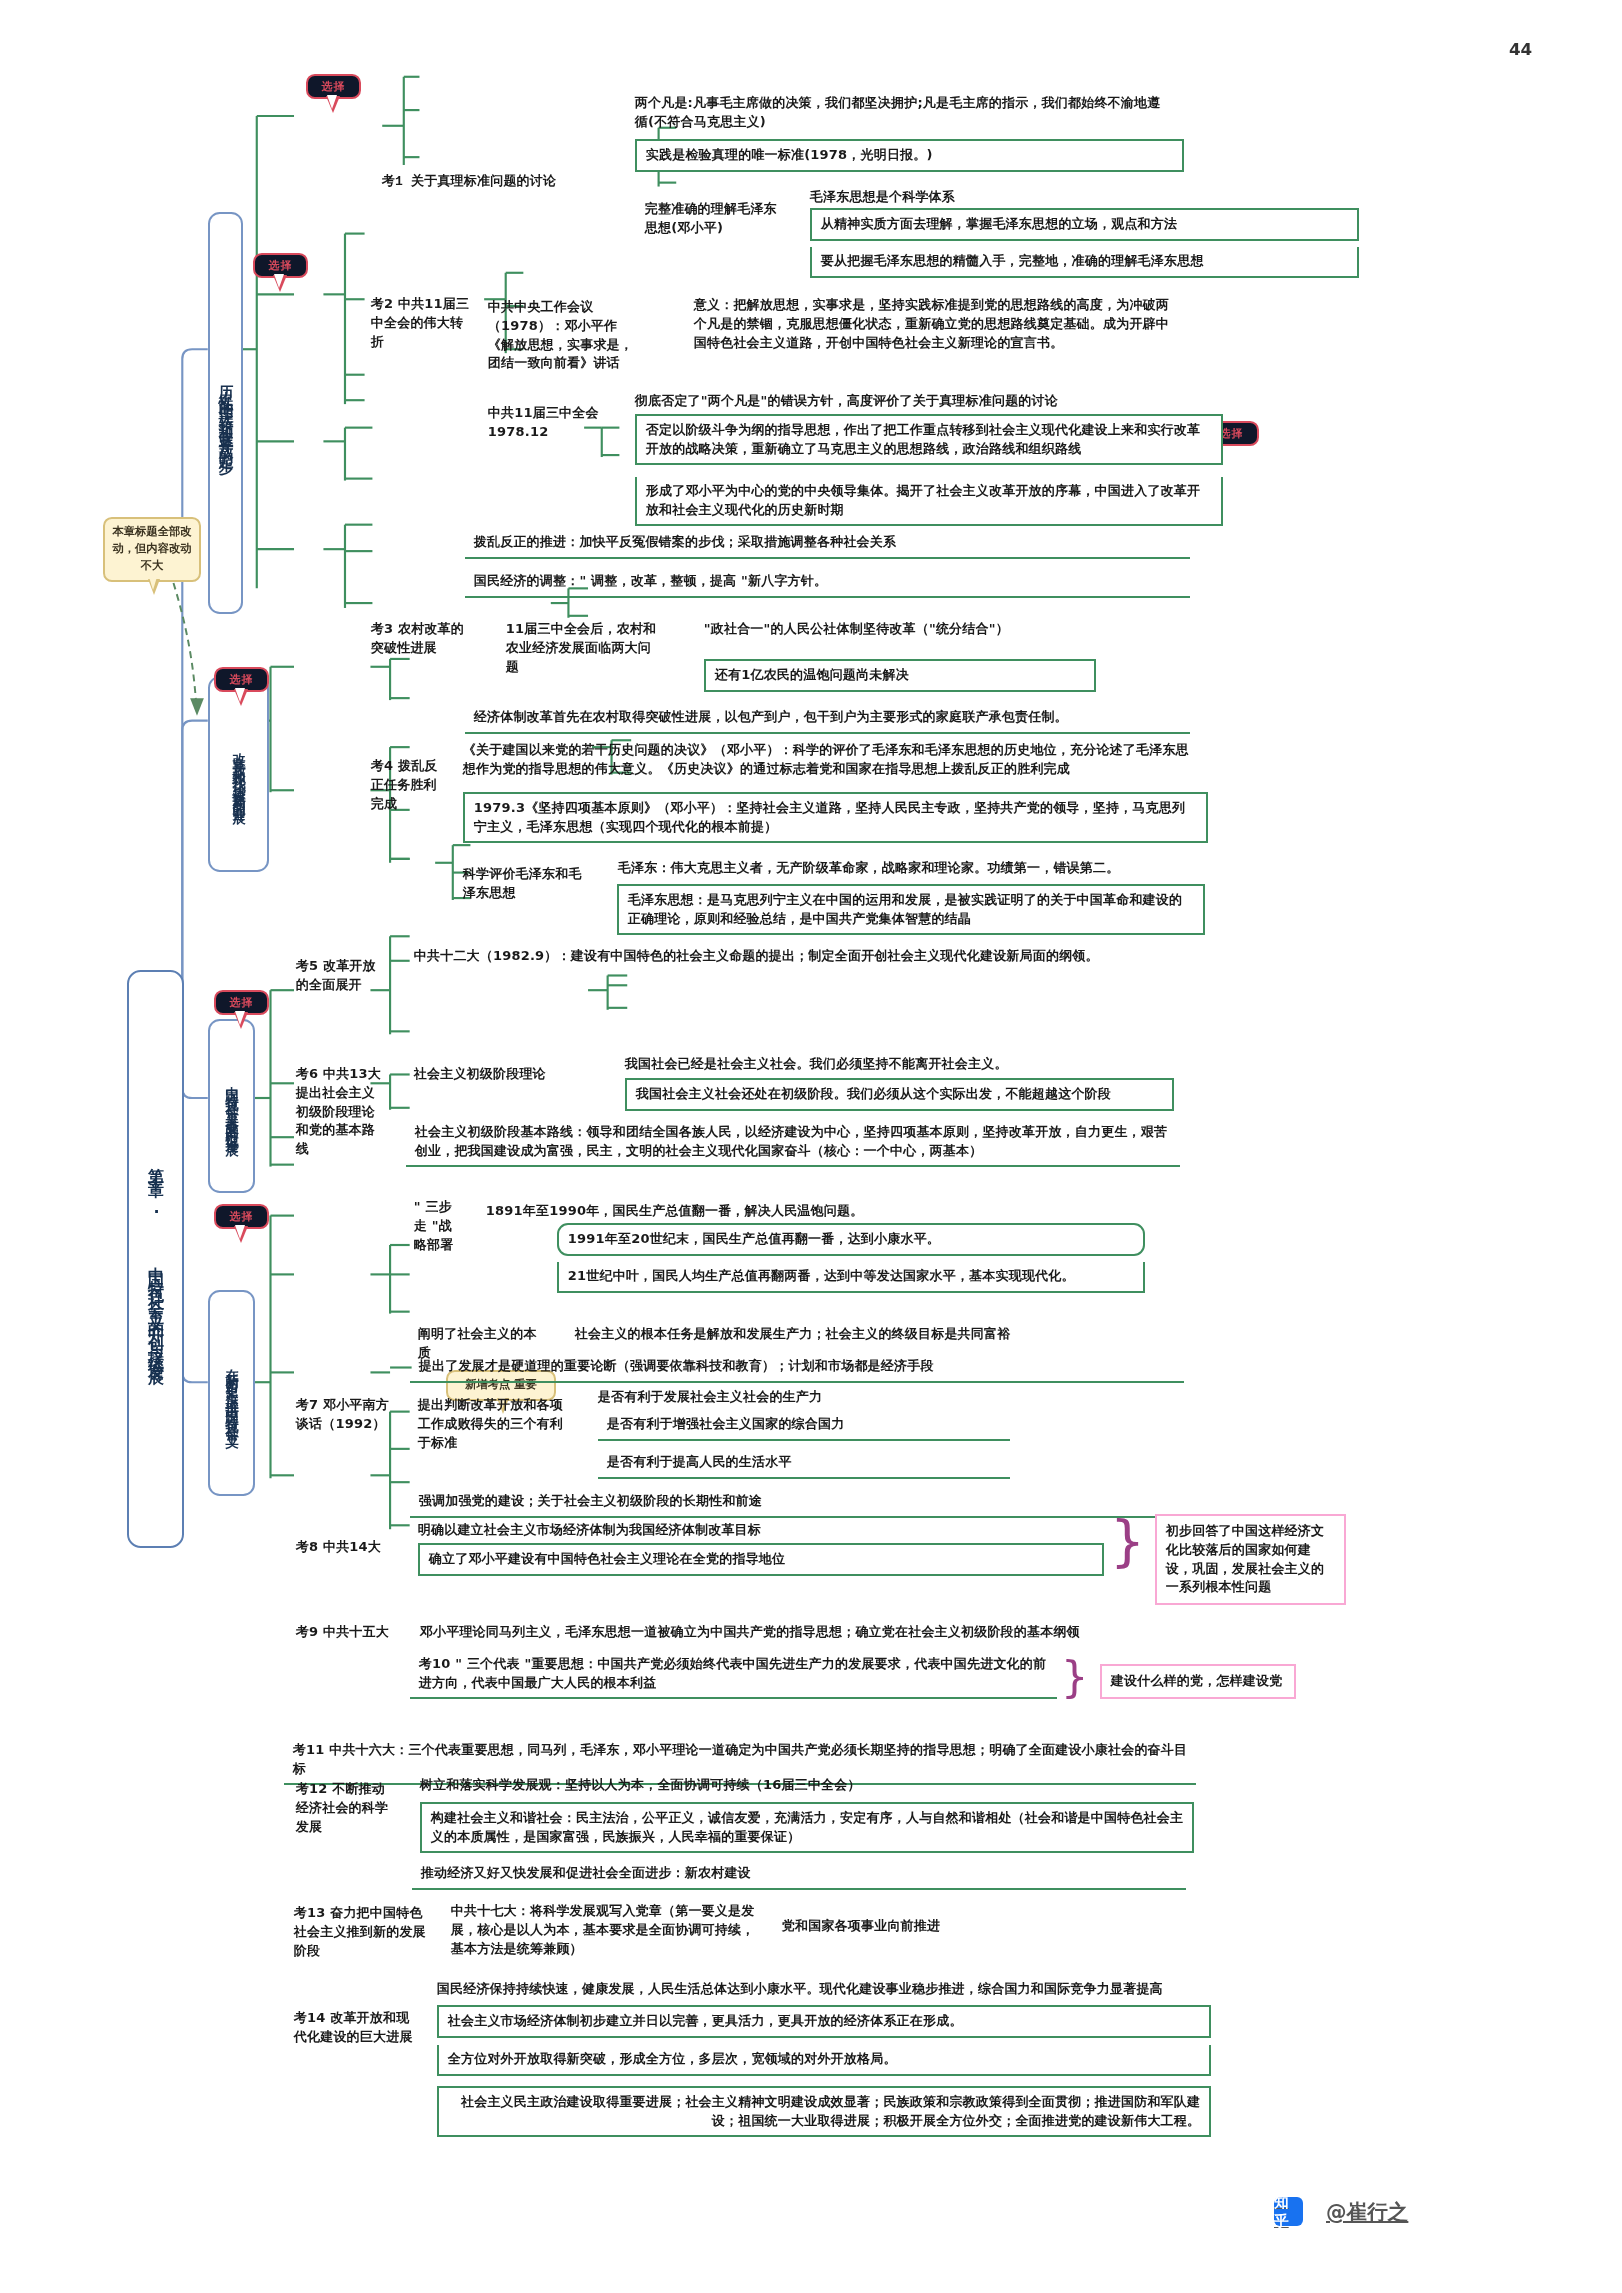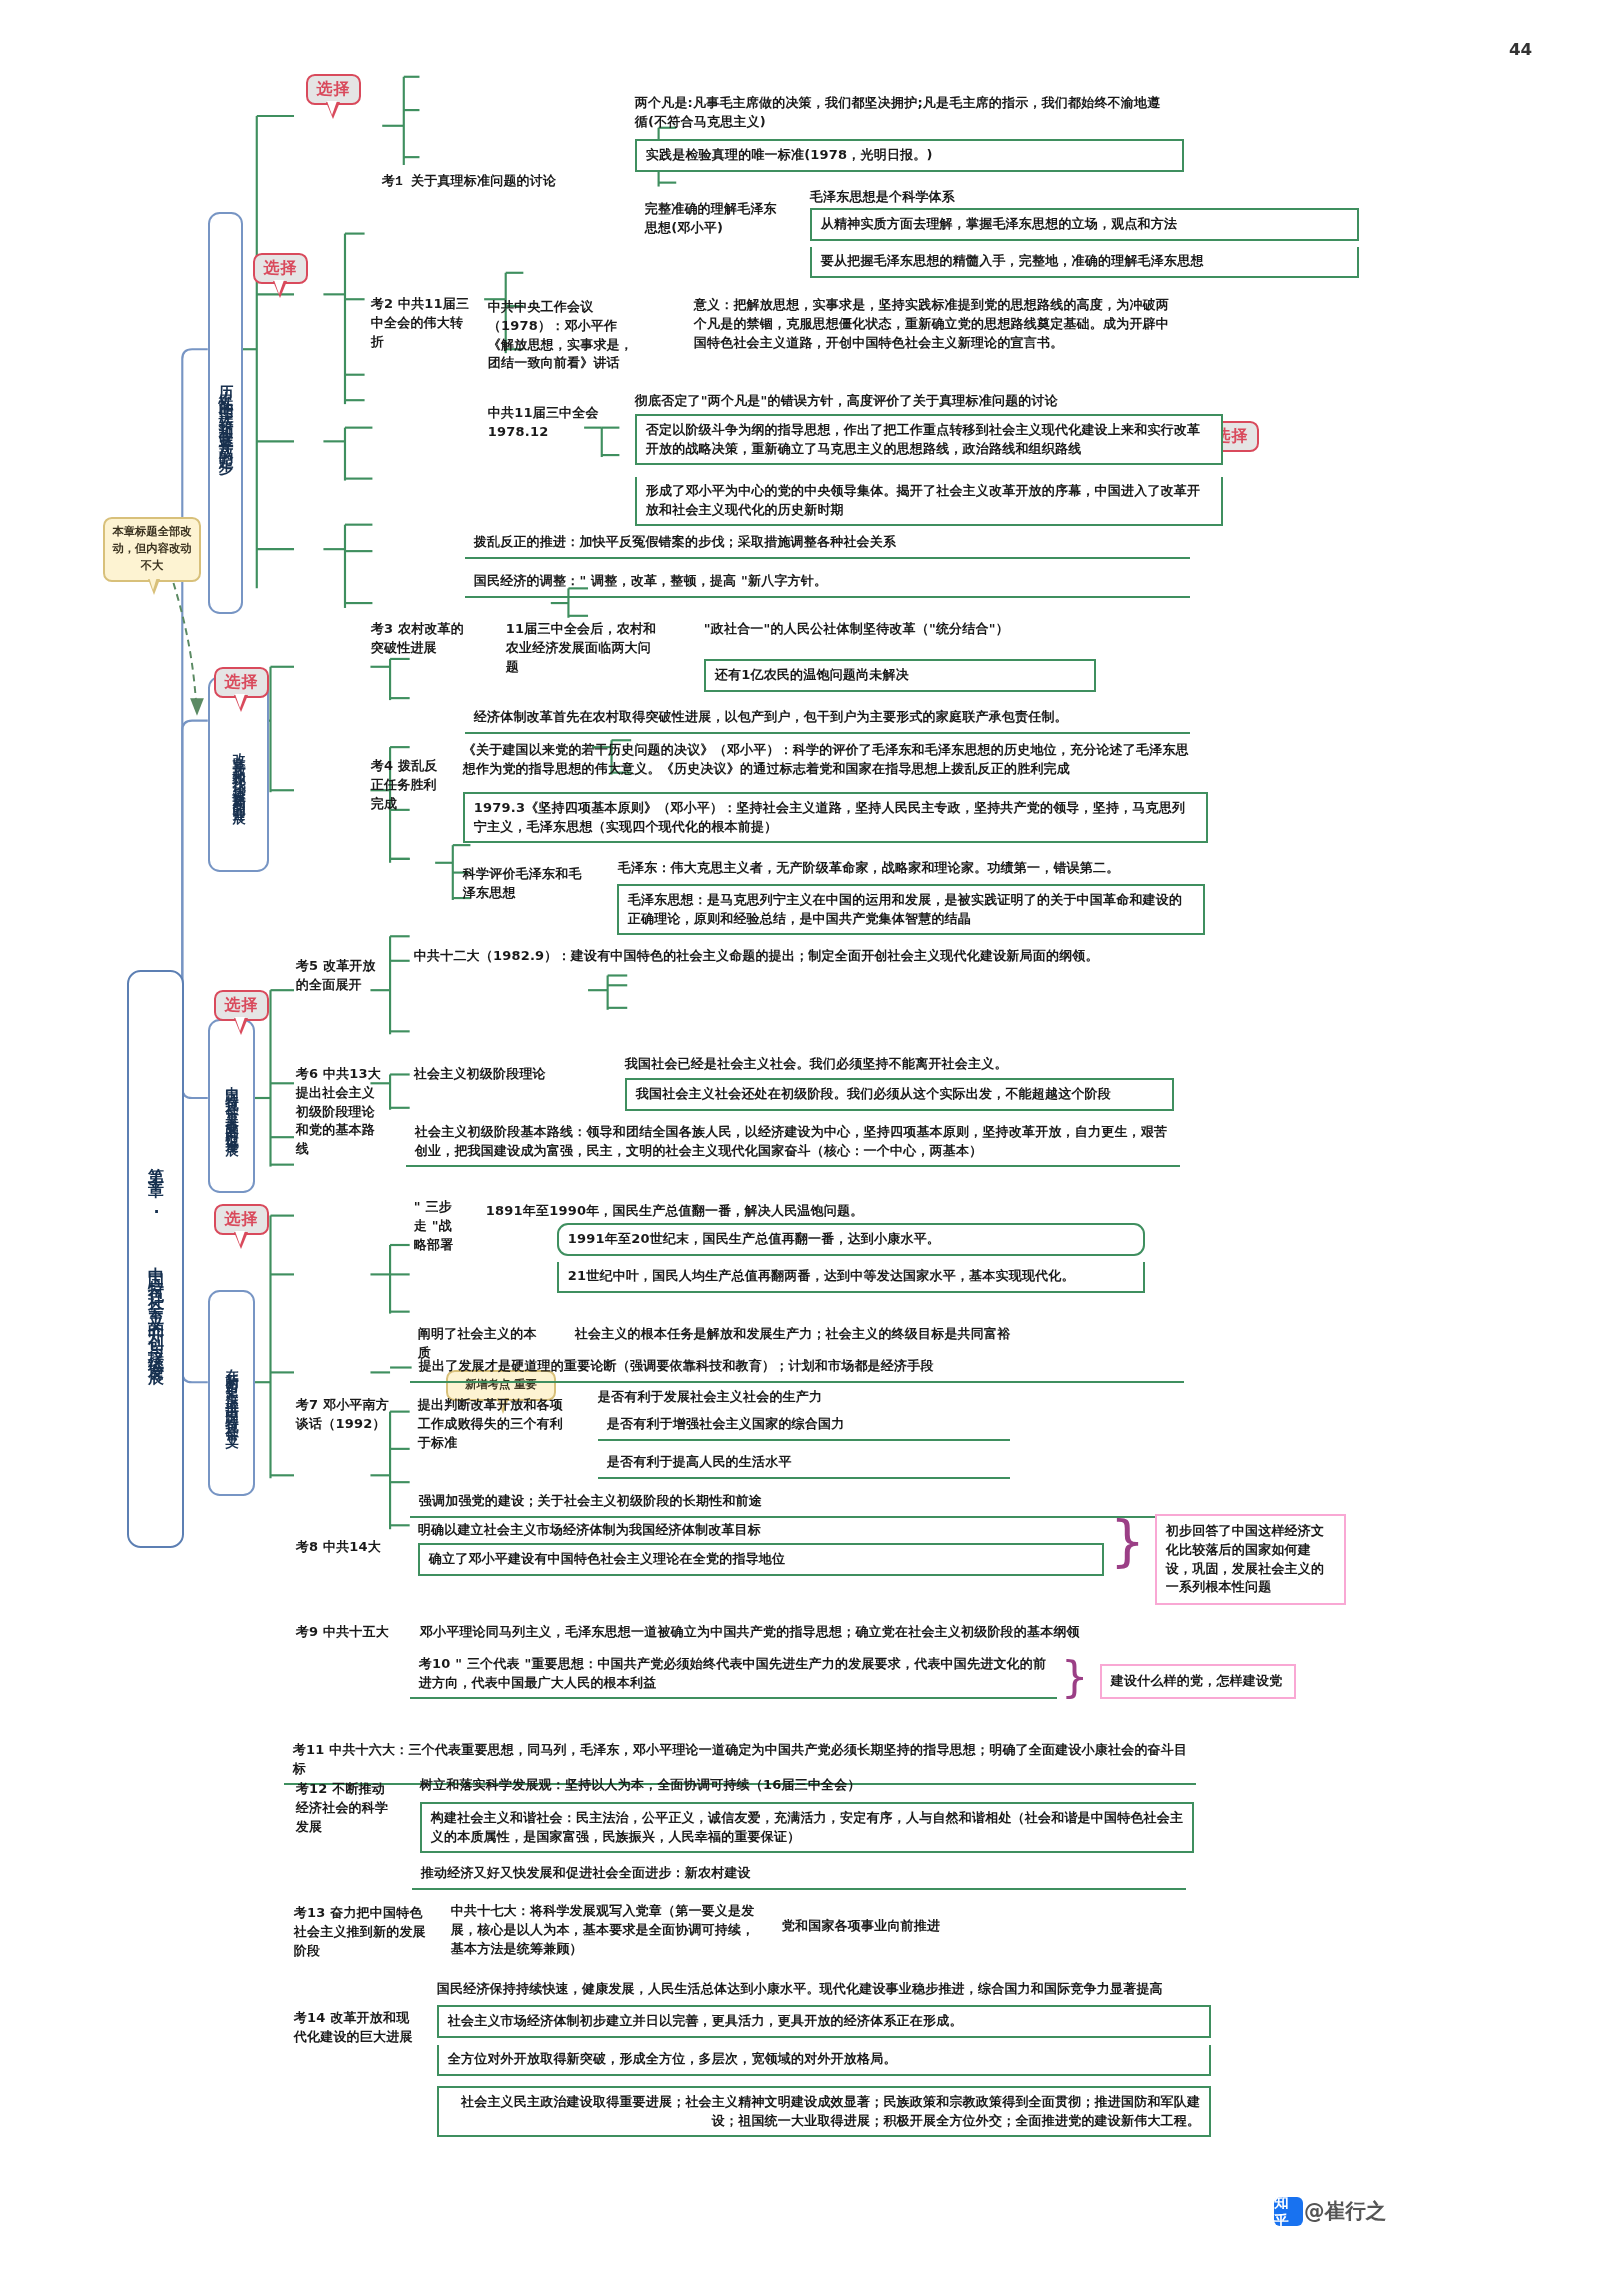--- a/index.html
+++ b/index.html
@@ -34,22 +34,22 @@
   
   .root{
     border:2.4px solid #5c7fb3;border-radius:13.7px;background:#fff;
     writing-mode:vertical-rl;text-orientation:upright;
     display:flex;align-items:center;justify-content:center;
     font-weight:700;letter-spacing:6.9px;font-size:16px;color:#16304f;
   }
 
   
   .bubble{
-    border:2.2px solid #d94a5c;border-radius:8.8px;background:#e5e5e5;
-    color:#d94a5c;font-size:16px;font-weight:700;letter-spacing:1px;
+    border:2.2px solid #d94a5c;border-radius:8.8px;background:#0f172a;
+    color:#d94a5c;font-size:11px;font-weight:700;letter-spacing:1px;
     display:flex;align-items:center;justify-content:center;
     padding:2.9px 5.9px;
   }
   .bubble .tail{
     position:absolute;left:50%;bottom:-16.7px;margin-left:-7.8px;
     width:0;height:0;border-left:7.8px solid transparent;border-right:7.8px solid transparent;
     border-top:17.6px solid #d94a5c;
   }
   .bubble .tail::after{
     content:"";position:absolute;left:-5.9px;top:-18.6px;
@@ -78,21 +78,21 @@
   }
   .note .tail::after{content:"";position:absolute;left:-4.9px;top:-18.6px;width:0;height:0;
     border-left:4.9px solid transparent;border-right:4.9px solid transparent;
     border-top:13.7px solid #fdf3d2;}
 
   
   .pbox{border:2px solid #f9a8d4;background:#fff;padding:5.9px 8.8px;}
 
   
   .pageno{font-size:16.7px;font-weight:700;color:#333;}
-  .wm{display:flex;align-items:flex-start;gap:1px;color:#555;font-size:20.6px;font-weight:700;}
+  .wm{display:flex;align-items:flex-end;gap:23px;color:#555;font-size:20.6px;font-weight:700;text-decoration:underline;}
   .wm .logo{width:29px;height:29px;border-radius:5.9px;background:#1872f0;color:#fff;
     display:flex;align-items:center;justify-content:center;font-size:14.7px;font-weight:700;}
 
   svg.wires{position:absolute;left:0;top:0;width:1622px;height:2294px;pointer-events:none;}
 </style>
 </head>
 <body>
 
 <div id="canvas">
 

